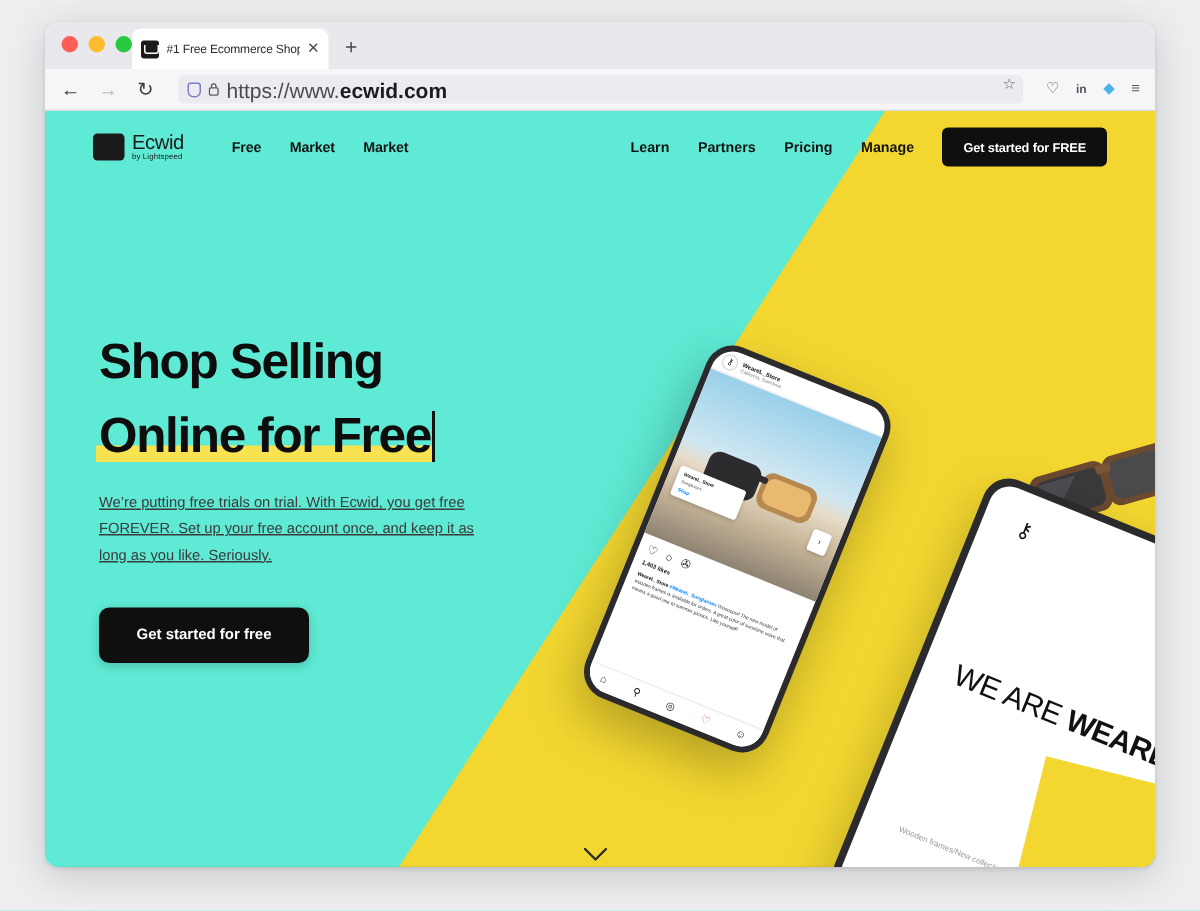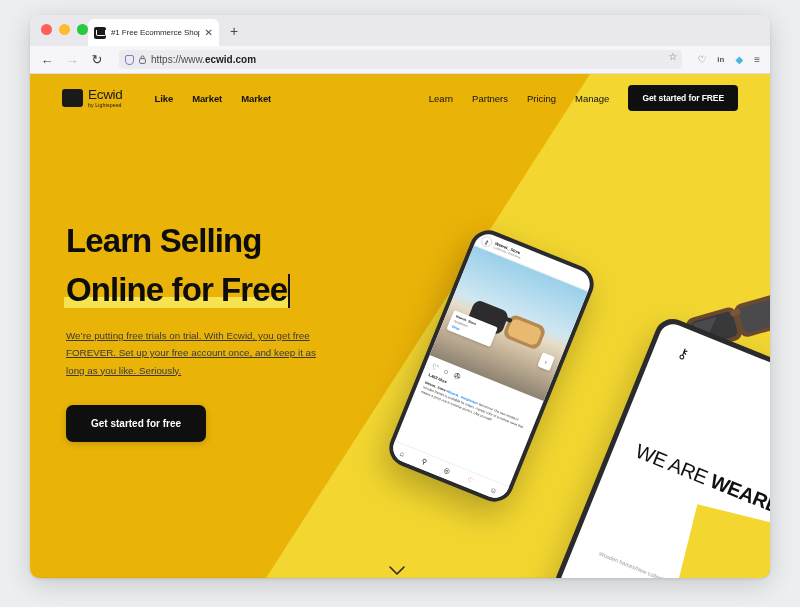--- a/index.html
+++ b/index.html
@@ -101,38 +101,38 @@
     margin: 0 4px;
     position: relative;
   }
   .url-shield {
     width: 9px; height: 10px; flex: none;
     border: 1.3px solid #7c7cc8;
     border-radius: 2px 2px 4px 4px;
   }
   .url-lock { flex:none; }
   .url-text {
-    font-size: 10px; color: #4b4b50;
+    font-size: 14px; color: #4b4b50;
     white-space: nowrap;
     flex: 1;
   }
   .url-text b { color: #1c1c1f; font-weight: 700; }
   .url-star {
     position: absolute; right: 5px; top: 2px;
     font-size: 10px; color: #6b6b70; line-height: 1;
     cursor: pointer;
   }
   .toolbar-icons { display: flex; align-items: center; gap: 11px; }
   .ticon { font-size: 10px; color: #56565c; line-height: 1; cursor: pointer; }
 
   
   .viewport {
     position: relative;
     height: 504px;
-    background: #eab308;
+    background: #5eead4;
     overflow: hidden;
   }
 
   
   .yellow-shape {
     position: absolute;
     left: 0; top: 0; width: 100%; height: 100%;
     pointer-events: none;
   }
 
@@ -163,21 +163,21 @@
   .nav-left { display: flex; gap: 19px; margin-left: 32px; }
   .nav-left a {
     font-size: 9.5px; font-weight: 700; color: #131313;
     text-decoration: none; cursor: pointer; letter-spacing: -0.1px;
   }
   .nav-right {
     margin-left: auto;
     display: flex; align-items: center; gap: 19px;
   }
   .nav-right a {
-    font-size: 9.5px; font-weight: 400; color: #131313;
+    font-size: 9.5px; font-weight: 700; color: #131313;
     text-decoration: none; cursor: pointer;
   }
   .cta-top {
     background: #0f0f0f; color: #fff;
     font-size: 8.5px; font-weight: 700;
     padding: 8px 14px; border-radius: 4px;
     border: none; cursor: pointer;
     letter-spacing: -0.1px;
     font-family: "Liberation Sans", sans-serif;
   }
@@ -426,37 +426,37 @@
     <div class="site-header">
       <div class="logo">
         <span class="logo-mark"></span>
         <span class="logo-text">
           <span class="logo-name">Ecwid</span>
           <span class="logo-sub">by Lightspeed</span>
         </span>
       </div>
 
       <nav class="nav-left">
-        <a>Like</a>
+        <a>Free</a>
         <a>Market</a>
         <a>Market</a>
       </nav>
 
       <div class="nav-right">
         <a>Learn</a>
         <a>Partners</a>
         <a>Pricing</a>
         <a>Manage</a>
         <button class="cta-top">Get started for FREE</button>
       </div>
     </div>
 
     <div class="hero">
       <h1>
-        <span>Learn Selling</span><br>
+        <span>Shop Selling</span><br>
         <span class="hl-wrap">
           <span class="hl-bar"></span><span>Online for Free</span></span><span class="caret"></span>
       </h1>
       <p>We’re putting free trials on trial. With Ecwid, you get free FOREVER. Set up your free account once, and keep it as long as you like. Seriously.</p>
       <button class="hero-cta">Get started for free</button>
     </div>
 
     <svg class="sunglasses" viewBox="0 0 125 86">
       <g>
         <rect x="8" y="22" width="52" height="34" rx="8" fill="#6b4a2f"></rect>

